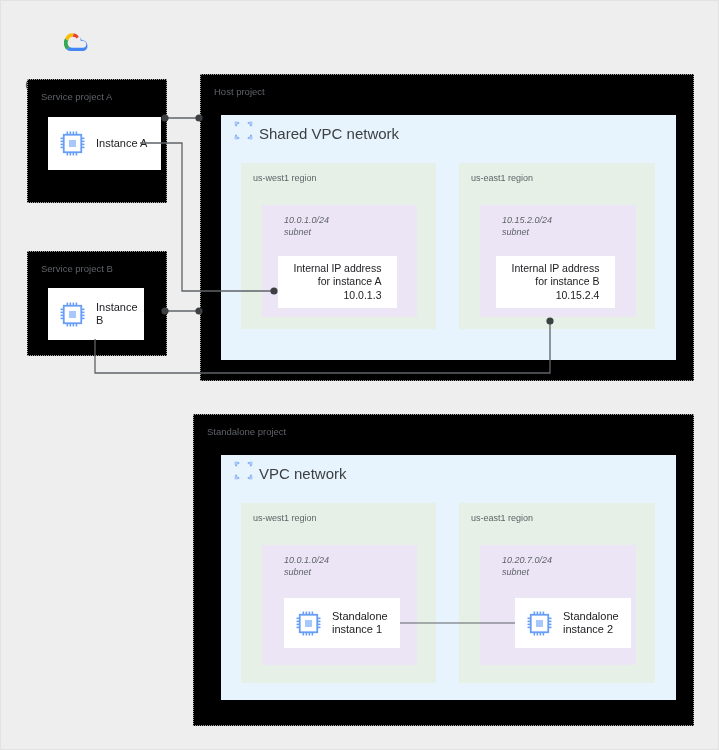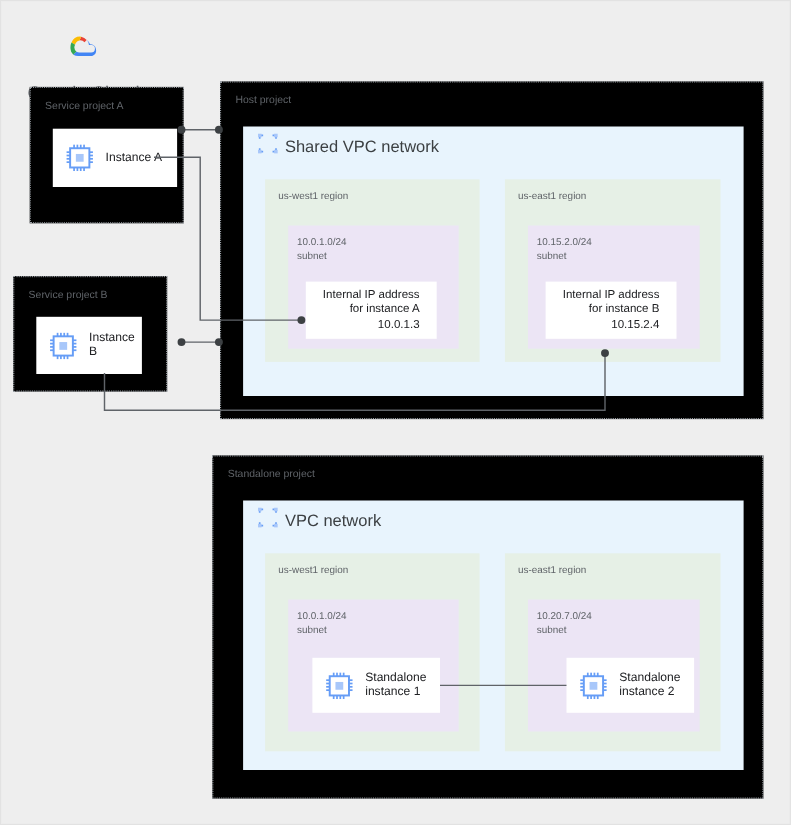--- a/index.html
+++ b/index.html
@@ -35,21 +35,21 @@
     position:absolute;
     background:#e8f4fd;
   }
   .vpc > .vlbl { position:absolute; left:38px; top:10px; font-size:15px; color:#3c4043; white-space:nowrap; }
   .vpc-icon { position:absolute; left:13px; top:6px; width:19px; height:19px; }
 
   .region { position:absolute; background:#e6f0e6; }
   .region > .rlbl { position:absolute; left:12px; top:10px; font-size:9px; color:#5f6368; white-space:nowrap; }
 
   .subnet { position:absolute; background:#ece5f5; }
-  .subnet > .slbl { position:absolute; left:8px; top:10px; font-size:9px; color:#5f6368; line-height:11.5px; white-space:pre-line; }
+  .subnet > .slbl { position:absolute; left:22px; top:10px; font-size:9px; color:#5f6368; line-height:11.5px; white-space:pre-line;font-style:italic; }
 
   .card {
     position:absolute;
     background:#ffffff;
     display:flex; align-items:center; justify-content:center;
     text-align:right;
     font-size:10.5px; color:#202124; line-height:13.5px;
     white-space:pre-line;
   }
   .card.inst { justify-content:flex-start; padding-left:12px; gap:11px; text-align:left; }
@@ -96,21 +96,21 @@
             <rect x="20.3" y="12.1" width="3.2" height="1.5"></rect>
             <rect x="20.3" y="15.0" width="3.2" height="1.5"></rect>
         </g>
         <rect x="3.6" y="3.6" width="16.8" height="16.8" fill="none" stroke="#669df6" stroke-width="1.7"></rect>
         <rect x="8.6" y="8.6" width="6.8" height="6.8" fill="#a8c7fa"></rect>
       </svg>
       <span class="t">Instance A</span>
     </div>
   </div>
 
-  <div class="proj" style="left:11px; top:250px; width:140px; height:105px;">
+  <div class="proj" style="left:26px; top:250px; width:140px; height:105px;">
     <span class="lbl">Service project B</span>
     <div class="card inst" style="left:20px; top:36px; width:96px; height:52px;">
       <svg class="chip-icon" viewBox="0 0 24 24">
         <g fill="#669df6">
           <rect x="6.3" y="0.5" width="1.5" height="3.2"></rect>
             <rect x="9.2" y="0.5" width="1.5" height="3.2"></rect>
             <rect x="12.1" y="0.5" width="1.5" height="3.2"></rect>
             <rect x="15.0" y="0.5" width="1.5" height="3.2"></rect>
           <rect x="6.3" y="20.3" width="1.5" height="3.2"></rect>
             <rect x="9.2" y="20.3" width="1.5" height="3.2"></rect>

